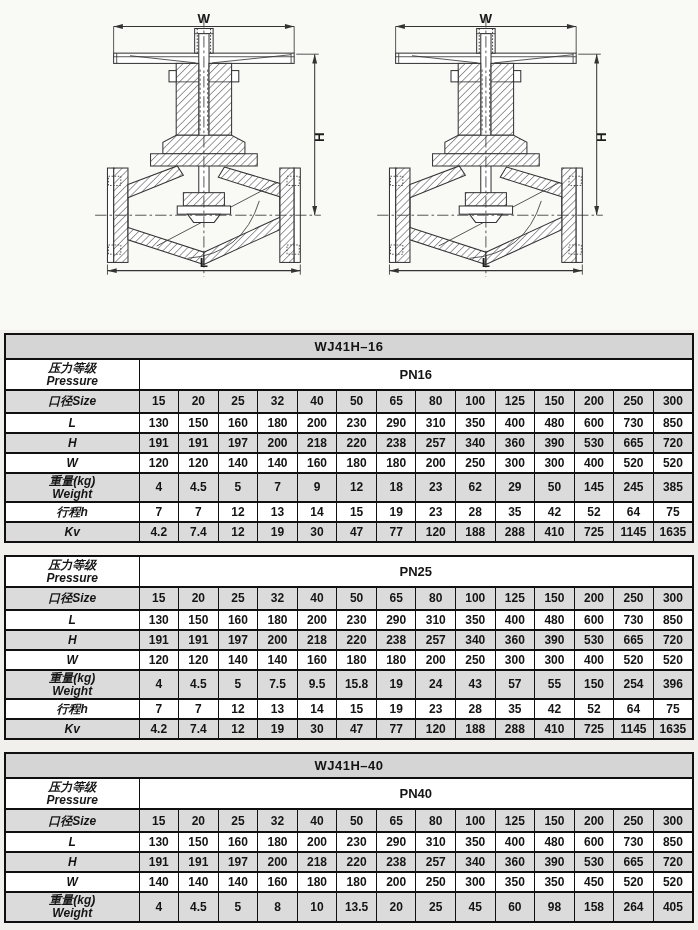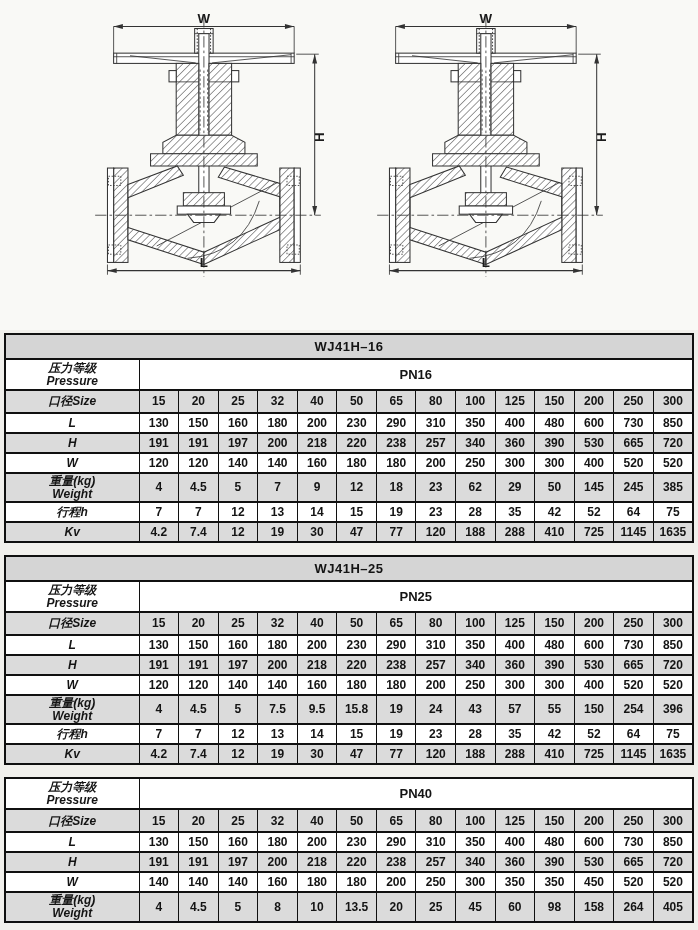--- a/index.html
+++ b/index.html
@@ -456,23 +456,20 @@
           <col style="width: calc(7.14286% - 9.57143px);">
           <col style="width: calc(7.14286% - 9.57143px);">
           <col style="width: calc(7.14286% - 9.57143px);">
           <col style="width: calc(7.14286% - 9.57143px);">
           <col style="width: calc(7.14286% - 9.57143px);">
           <col style="width: calc(7.14286% - 9.57143px);">
           <col style="width: calc(7.14286% - 9.57143px);">
           <col style="width: calc(7.14286% - 9.57143px);">
         </colgroup>
         <tbody>
-          <tr class="title-row">
-            <td colspan="15">WJ41H–25</td>
-          </tr>
           <tr class="pressure-row">
             <td class="label-col two-line">压力等级<br>Pressure</td>
             <td class="span-cell" colspan="14">PN25</td>
           </tr>
           <tr class="shade size-row">
             <td class="label-col">口径Size</td>
             <td>15</td>
             <td>20</td>
             <td>25</td>
             <td>32</td>
@@ -603,20 +600,23 @@
           <col style="width: calc(7.14286% - 9.57143px);">
           <col style="width: calc(7.14286% - 9.57143px);">
           <col style="width: calc(7.14286% - 9.57143px);">
           <col style="width: calc(7.14286% - 9.57143px);">
           <col style="width: calc(7.14286% - 9.57143px);">
           <col style="width: calc(7.14286% - 9.57143px);">
           <col style="width: calc(7.14286% - 9.57143px);">
           <col style="width: calc(7.14286% - 9.57143px);">
         </colgroup>
         <tbody>
+          <tr class="title-row">
+            <td colspan="15">WJ41H–40</td>
+          </tr>
           <tr class="pressure-row">
             <td class="label-col two-line">压力等级<br>Pressure</td>
             <td class="span-cell" colspan="14">PN40</td>
           </tr>
           <tr class="shade size-row">
             <td class="label-col">口径Size</td>
             <td>15</td>
             <td>20</td>
             <td>25</td>
             <td>32</td>

